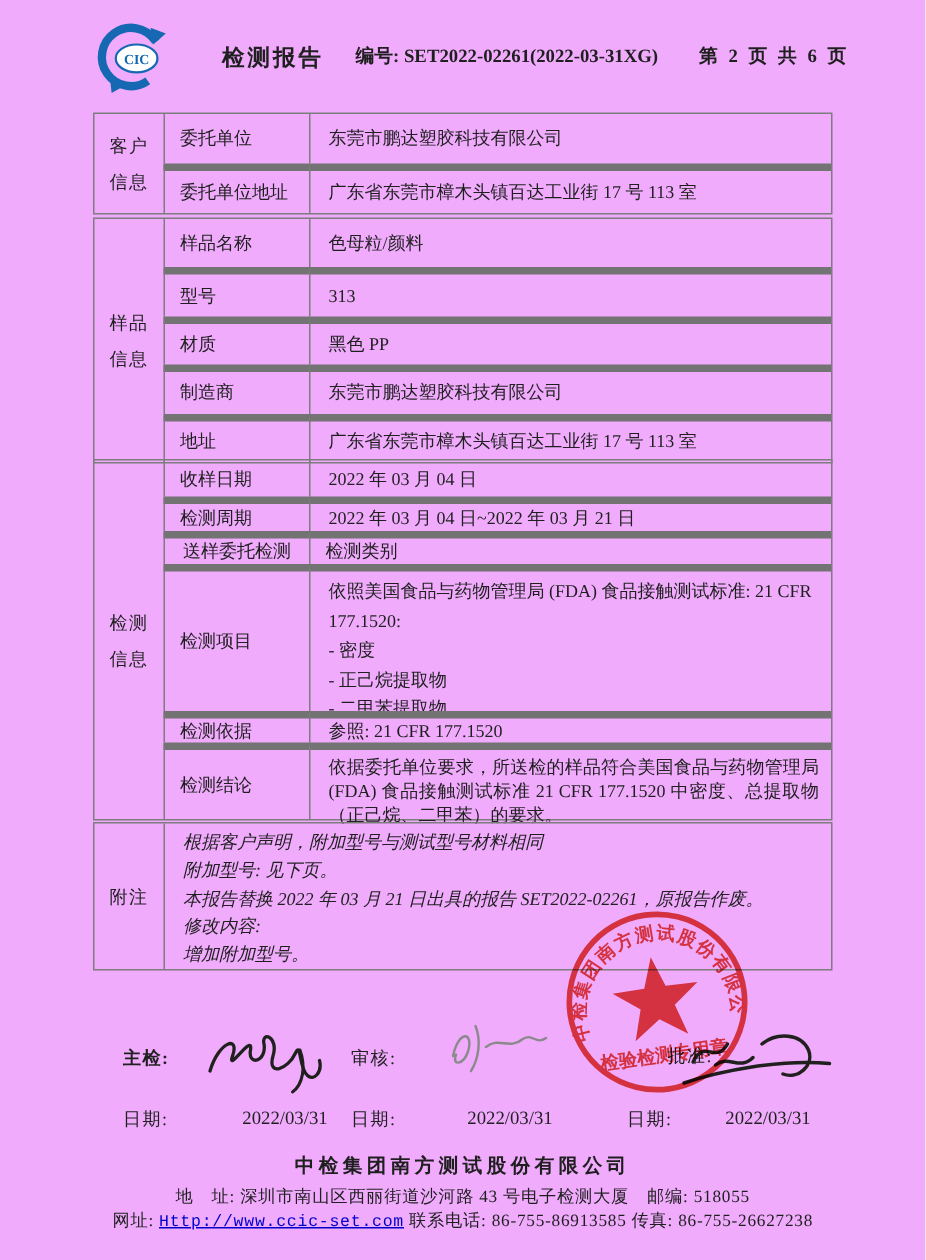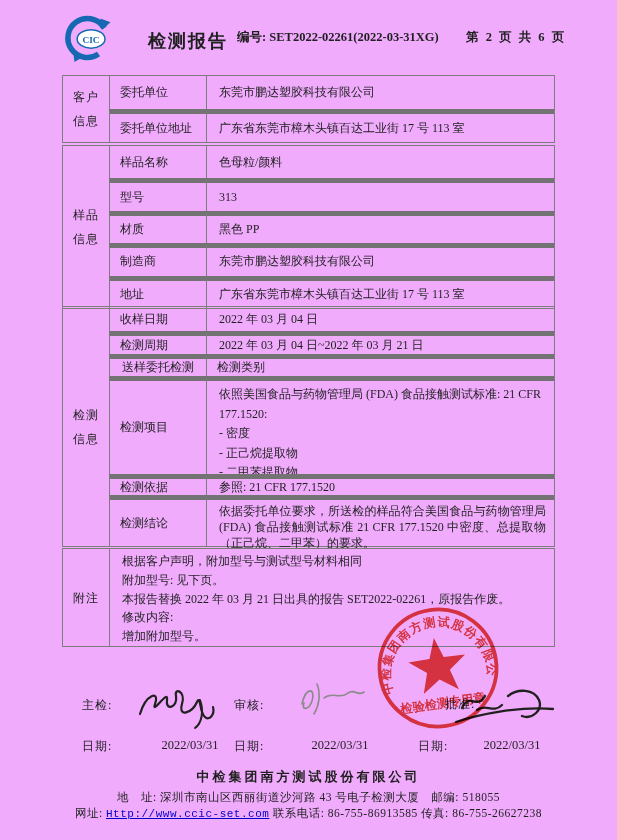--- a/index.html
+++ b/index.html
@@ -2,40 +2,40 @@
 <html><head>
 <meta charset="utf-8">
 <style>
   html,body{margin:0;padding:0;background:#ffffff;}
   .page{
     position:relative;width:617px;height:840px;background:#f0abfc;overflow:hidden;
     font-family:"Liberation Serif","DejaVu Serif",serif;color:#1f1f1f;
   }
   
   .logo{position:absolute;left:62px;top:13px;width:60px;height:50px;}
-  .hdr-title{position:absolute;left:148px;top:29px;font-size:18px;font-weight:bold;letter-spacing:2px;}
+  .hdr-title{position:absolute;left:148px;top:29px;font-size:15px;font-weight:bold;letter-spacing:2px;}
   .hdr-no{position:absolute;left:237px;top:29px;font-size:12.5px;font-weight:bold;}
   .hdr-page{position:absolute;left:466px;top:29px;font-size:12.5px;font-weight:bold;letter-spacing:2px;}
   
   .blk{position:absolute;left:62px;width:493px;border:1px solid #7d7d7d;box-sizing:border-box;
        display:grid;font-size:12px;}
   .blk .side{grid-column:1;grid-row:1 / -1;display:flex;align-items:center;justify-content:center;
        text-align:center;white-space:pre-line;line-height:24px;letter-spacing:1px;}
   .cell{display:flex;align-items:center;box-sizing:border-box;border-left:1px solid #7d7d7d;}
   .cell.bt{border-top:5px solid #737373;}
   .lab{padding-left:10px;}
   .val{padding-left:12px;padding-right:8px;}
   .val-block{display:block;padding:4px 10px 2px 12px;line-height:19.5px;align-items:flex-start;}
   .val-just{display:block;padding:3px 8px 2px 12px;line-height:16px;text-align:justify;}
   #blk-customer{top:75px;grid-template-columns:46px 97px 1fr;grid-template-rows:33px 33px;}
   #blk-sample{top:145px;grid-template-columns:46px 97px 1fr;grid-template-rows:repeat(5,32.4px);}
   #blk-test{top:306px;grid-template-columns:46px 97px 1fr;grid-template-rows:24px 23px 22px 98px 21px 51px;}
   #blk-notes{top:548px;grid-template-columns:46px 1fr;grid-template-rows:97px;}
   .notes-body{display:block;border-left:1px solid #7d7d7d;padding:3px 10px 0 12px;line-height:18.8px;}
-  .notes-body div{white-space:nowrap;overflow:hidden;}
+  .notes-body div{white-space:nowrap;overflow:hidden;font-style:italic;}
   
   .sig-label{position:absolute;font-size:12px;letter-spacing:1px;}
   .date-label{position:absolute;font-size:12px;letter-spacing:1px;}
   .date-val{position:absolute;font-size:12.5px;width:100px;text-align:center;}
   .sig-svg{position:absolute;}
   
   .stamp{position:absolute;left:372px;top:602px;width:132px;height:132px;
          transform:rotate(-8deg);opacity:0.92;mix-blend-mode:multiply;pointer-events:none;}
   
   .ftr-company{position:absolute;left:0;top:768px;width:617px;text-align:center;
@@ -111,21 +111,21 @@
     <div class="side">附注</div>
     <div class="notes-body">
       <div>根据客户声明，附加型号与测试型号材料相同</div>
       <div>附加型号: 见下页。</div>
       <div>本报告替换 2022 年 03 月 21 日出具的报告 SET2022-02261，原报告作废。</div>
       <div>修改内容:</div>
       <div>增加附加型号。</div>
     </div>
   </div>
 
-  <div class="sig-label" style="left:82px;top:697px;">主检:</div>
+  <div class="sig-label" style="left:82px;top:697px;font-weight:bold;">主检:</div>
   <svg class="sig-svg" style="left:126px;top:678px;" width="100" height="52" viewBox="0 0 100 52">
     <path d="M14 36 C 20 16, 34 12, 29 26 C 25 38, 43 10, 41 22 C 39 33, 52 30, 50 18 C 48 9, 60 13, 56 26 C 52 40, 66 35, 71 24 C 75 16, 73 34, 79 39 C 83 43, 89 37, 87 29" fill="none" stroke="#20201e" stroke-width="2.2" stroke-linecap="round"></path>
     <path d="M74 22 C 78 33, 76 45, 69 50" fill="none" stroke="#20201e" stroke-width="2" stroke-linecap="round"></path>
   </svg>
 
   <div class="sig-label" style="left:234px;top:697px;">审核:</div>
   <svg class="sig-svg" style="left:286px;top:676px;" width="92" height="46" viewBox="0 0 92 46">
     <path d="M16 28 C 20 10, 30 12, 26 25 C 23 34, 15 35, 18 27" fill="none" stroke="#8a8a8a" stroke-width="1.6" stroke-linecap="round"></path>
     <path d="M31 8 C 35 18, 33 30, 28 38" fill="none" stroke="#8a8a8a" stroke-width="1.6" stroke-linecap="round"></path>
     <path d="M38 22 C 46 15, 54 24, 62 17 C 69 12, 71 21, 78 16" fill="none" stroke="#8a8a8a" stroke-width="1.6" stroke-linecap="round"></path>

